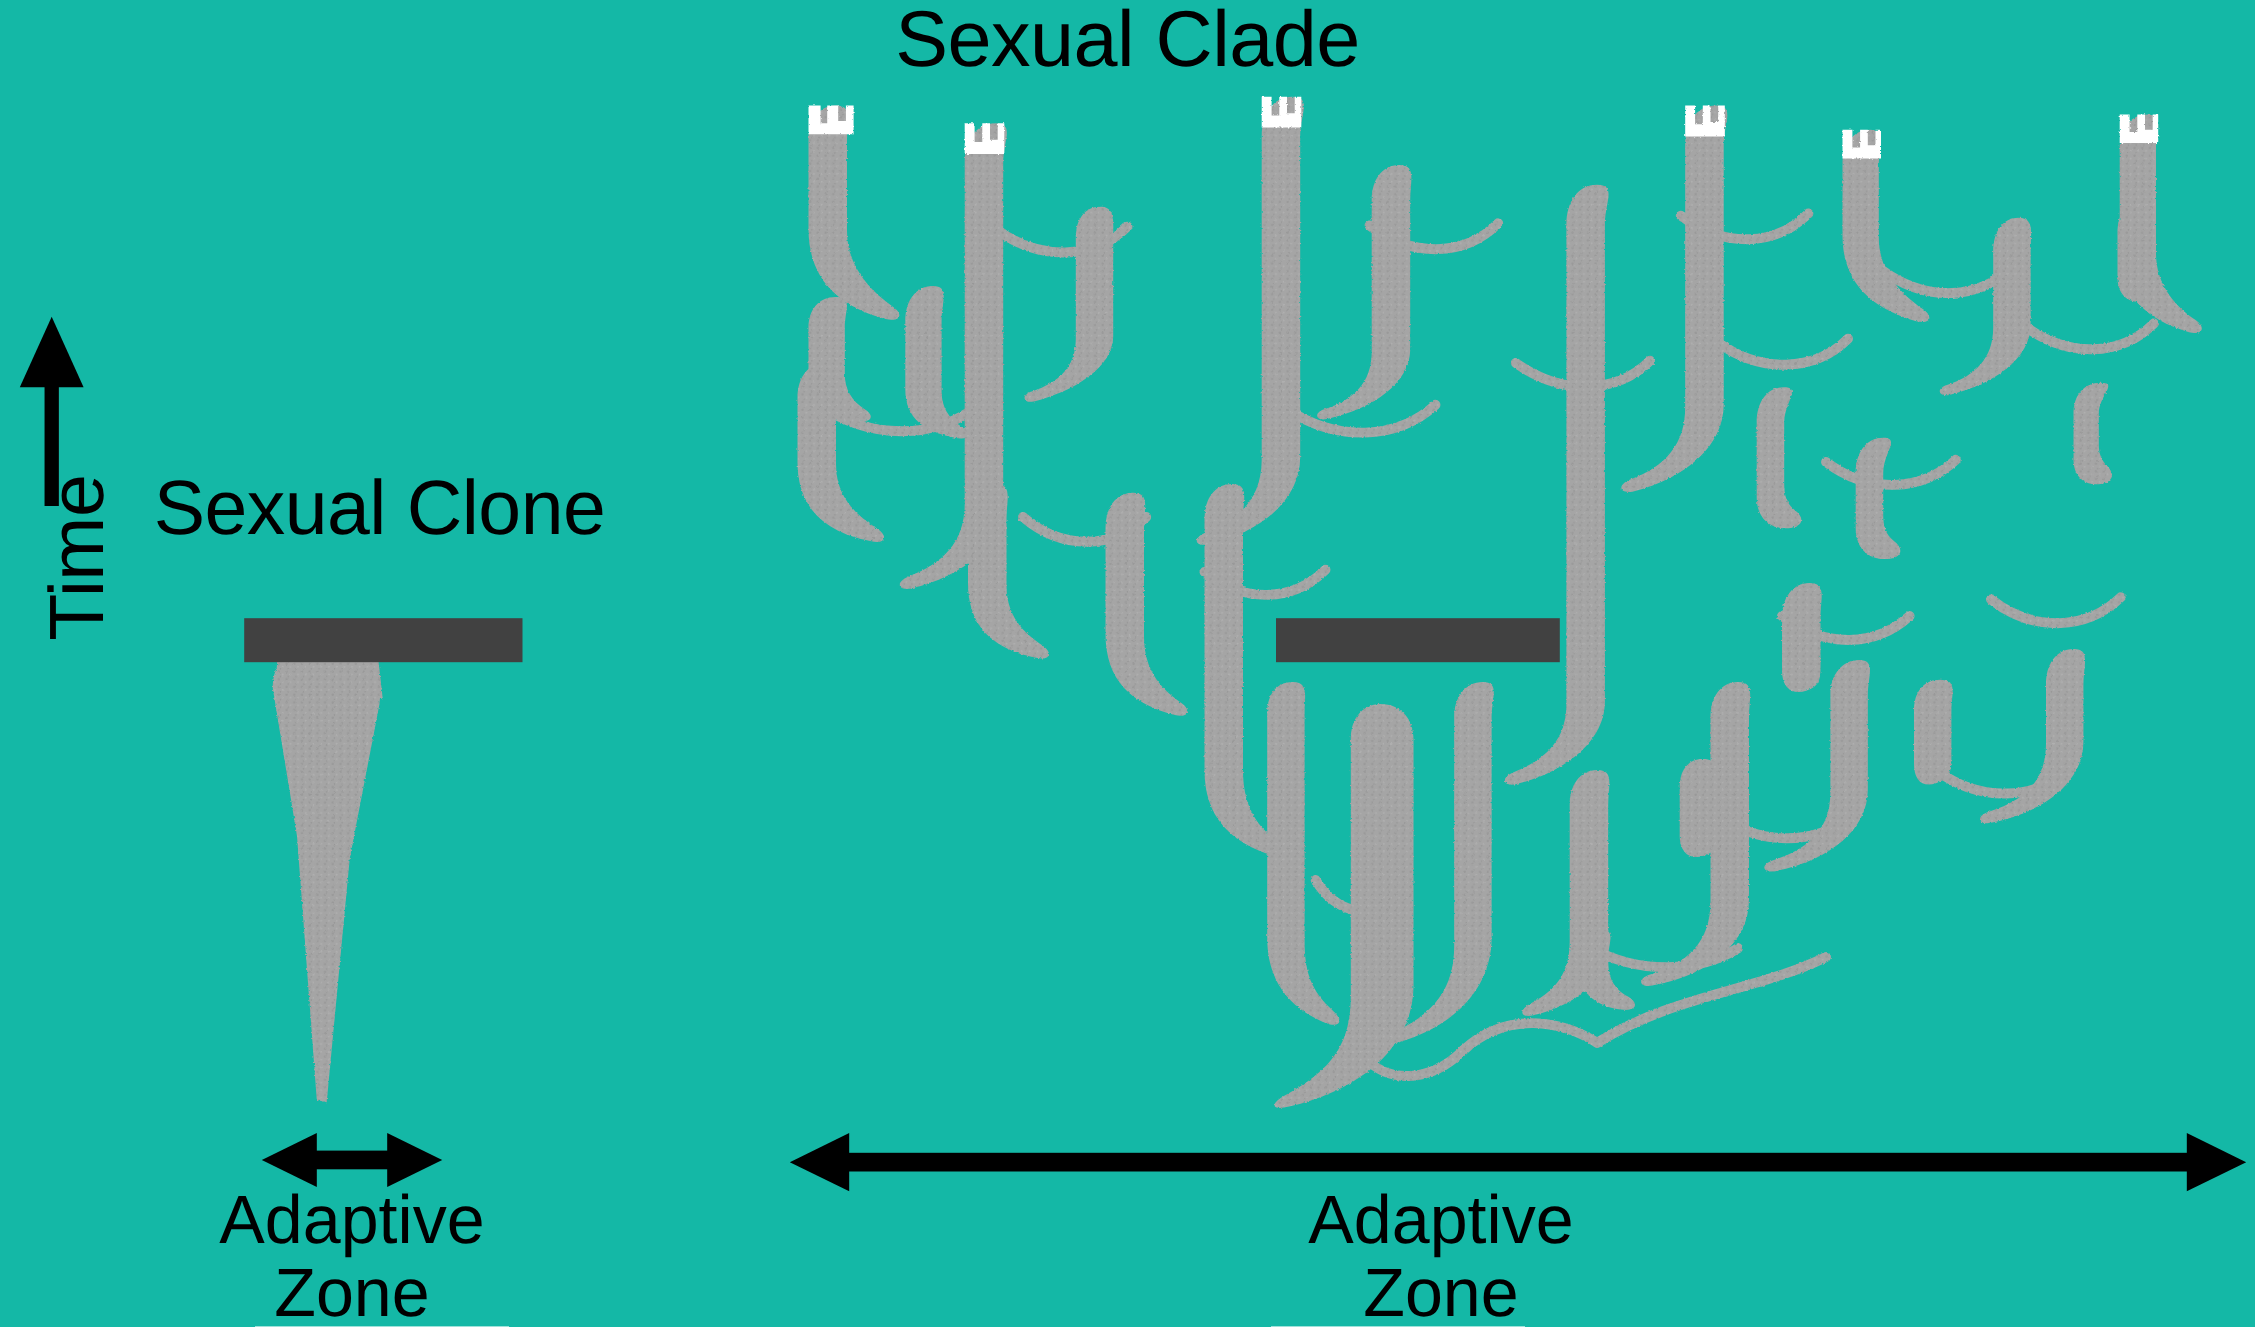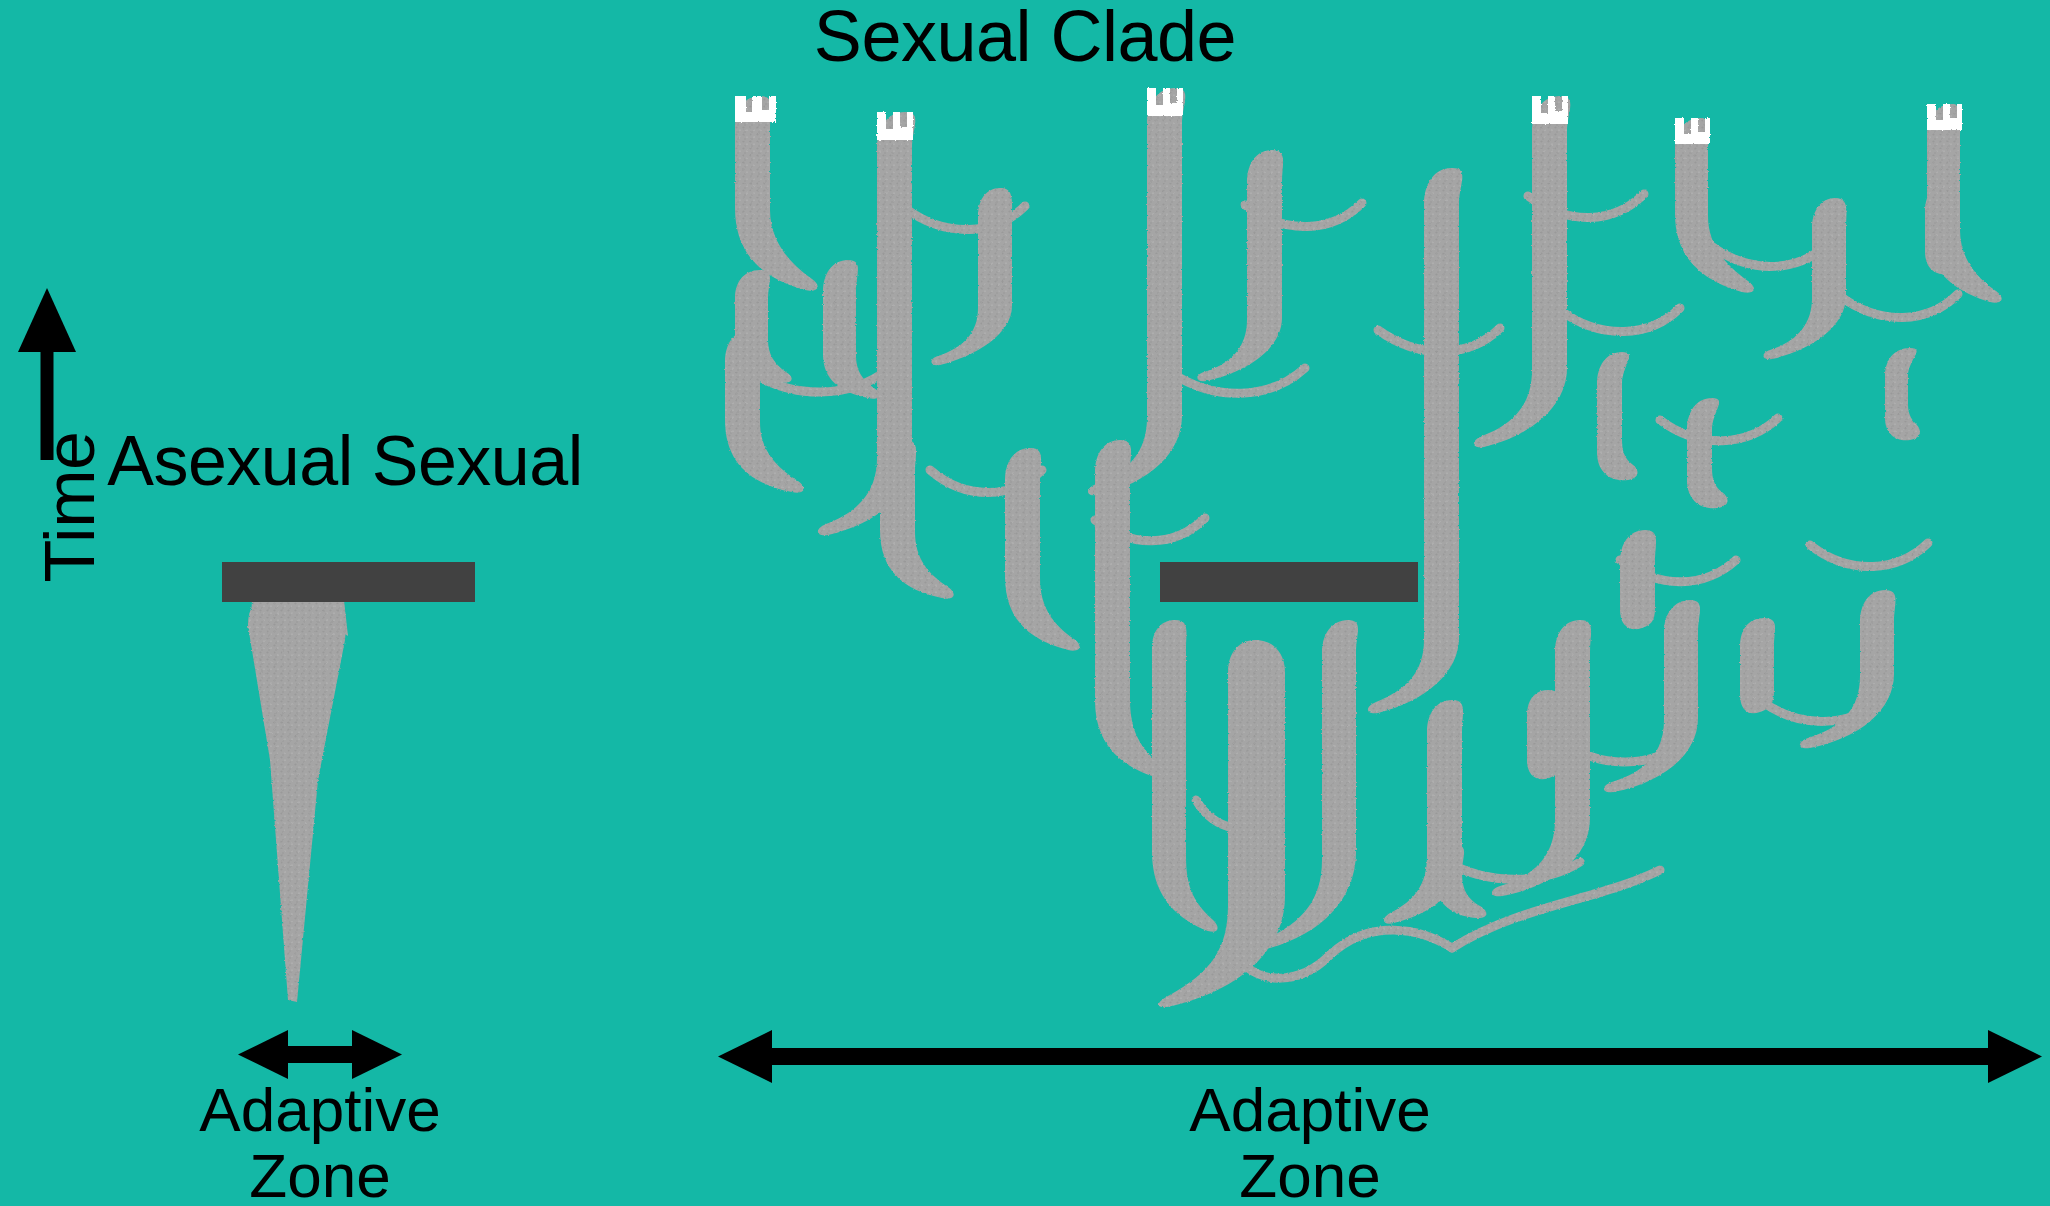--- a/index.html
+++ b/index.html
@@ -312,21 +312,21 @@
 
     <g>
       <rect x="754" y="1048" width="1254" height="17" fill="#000000"></rect>
       <polygon points="718,1056.5 772,1030 772,1083" fill="#000000"></polygon>
       <polygon points="2042,1056.5 1988,1030 1988,1083" fill="#000000"></polygon>
     </g>
   </svg>
 
   <div class="lbl" id="title-sexual-clade">Sexual Clade</div>
 
-  <div class="lbl" id="title-asexual-clone">Asexual Sexual</div>
+  <div class="lbl" id="title-asexual-clone">Sexual Clone</div>
 
   <div class="lbl" id="time-axis-label">Time</div>
 
   <div class="lbl" id="asexual-zone-label">Adaptive
 Zone</div>
 
   <div class="lbl" id="sexual-zone-label">Adaptive
 Zone</div>
 
 </div>

